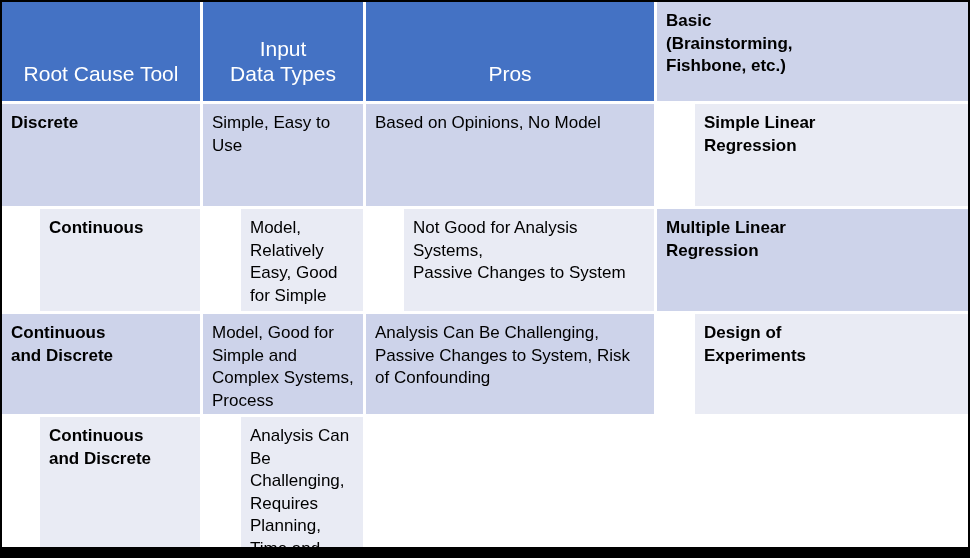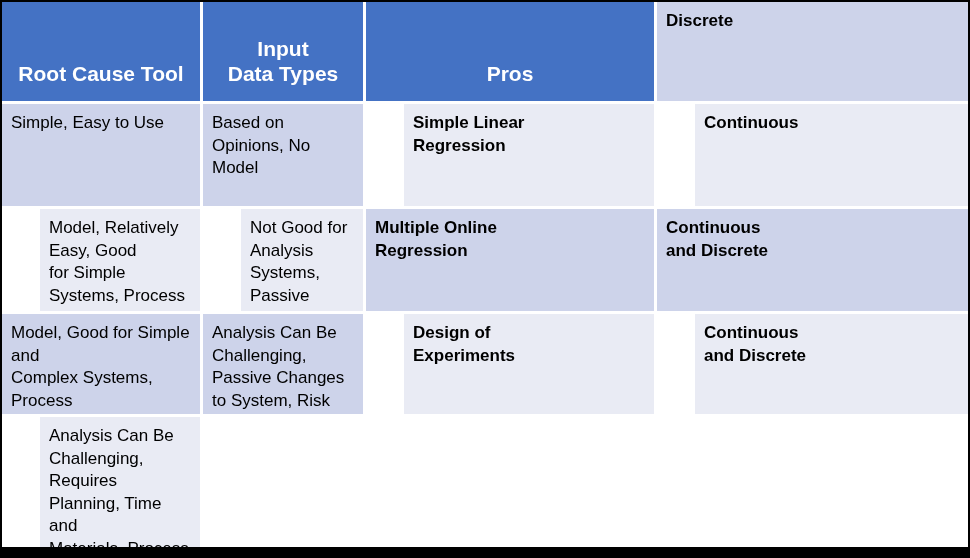--- a/index.html
+++ b/index.html
@@ -26,21 +26,21 @@
     gap: 3px;
     background: var(--grid-line, #ffffff);
   }
   .cell {
     box-sizing: border-box;
     overflow: hidden;
   }
   .th {
     background: var(--header-bg, #4472C4);
     color: var(--header-text, #ffffff);
-    font-weight: 700;
+    font-weight: 400;
     font-size: 21px;
     line-height: 1.2;
     display: flex;
     align-items: flex-end;
     justify-content: center;
     text-align: center;
     padding: 4px 4px 15px 4px;
     white-space: pre-line;
   }
   .td {
@@ -58,34 +58,37 @@
 <body>
 
 <div class="frame">
   <div class="grid">
 
     <div class="cell th">Root Cause Tool</div>
     <div class="cell th">Input
 Data Types</div>
     <div class="cell th">Pros</div>
 
+    <div class="cell td bold row-odd">Basic
+(Brainstorming,
+Fishbone, etc.)</div>
     <div class="cell td bold row-odd">Discrete</div>
     <div class="cell td row-odd">Simple, Easy to Use</div>
     <div class="cell td row-odd">Based on Opinions, No Model</div>
 
     <div class="cell td bold row-even">Simple Linear
 Regression</div>
     <div class="cell td bold row-even">Continuous</div>
     <div class="cell td row-even">Model, Relatively Easy, Good
 for Simple Systems, Process
 Online During Data Collection</div>
     <div class="cell td row-even">Not Good for Analysis Systems,
 Passive Changes to System</div>
 
-    <div class="cell td bold row-odd">Multiple Online
+    <div class="cell td bold row-odd">Multiple Linear
 Regression</div>
     <div class="cell td bold row-odd">Continuous
 and Discrete</div>
     <div class="cell td row-odd">Model, Good for Simple and
 Complex Systems, Process
 Online During Data Collection</div>
     <div class="cell td row-odd">Analysis Can Be Challenging,
 Passive Changes to System, Risk
 of Confounding</div>
 

